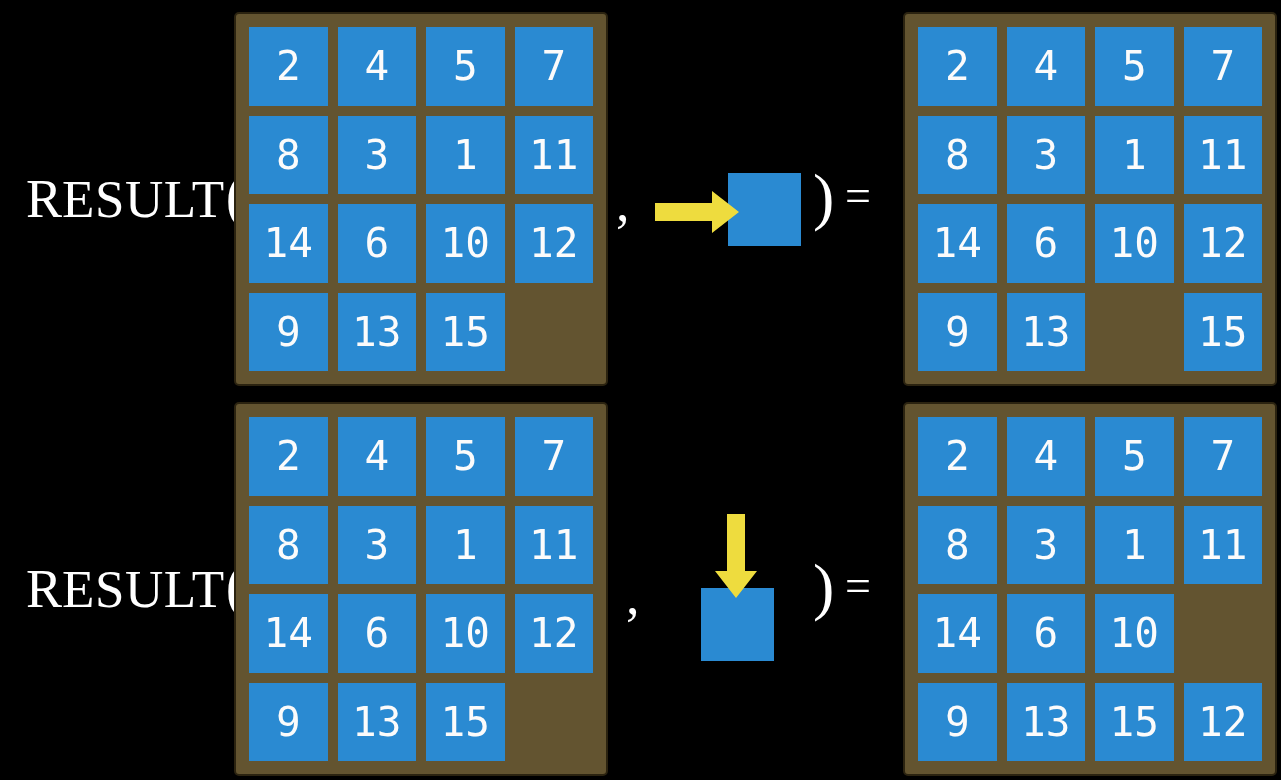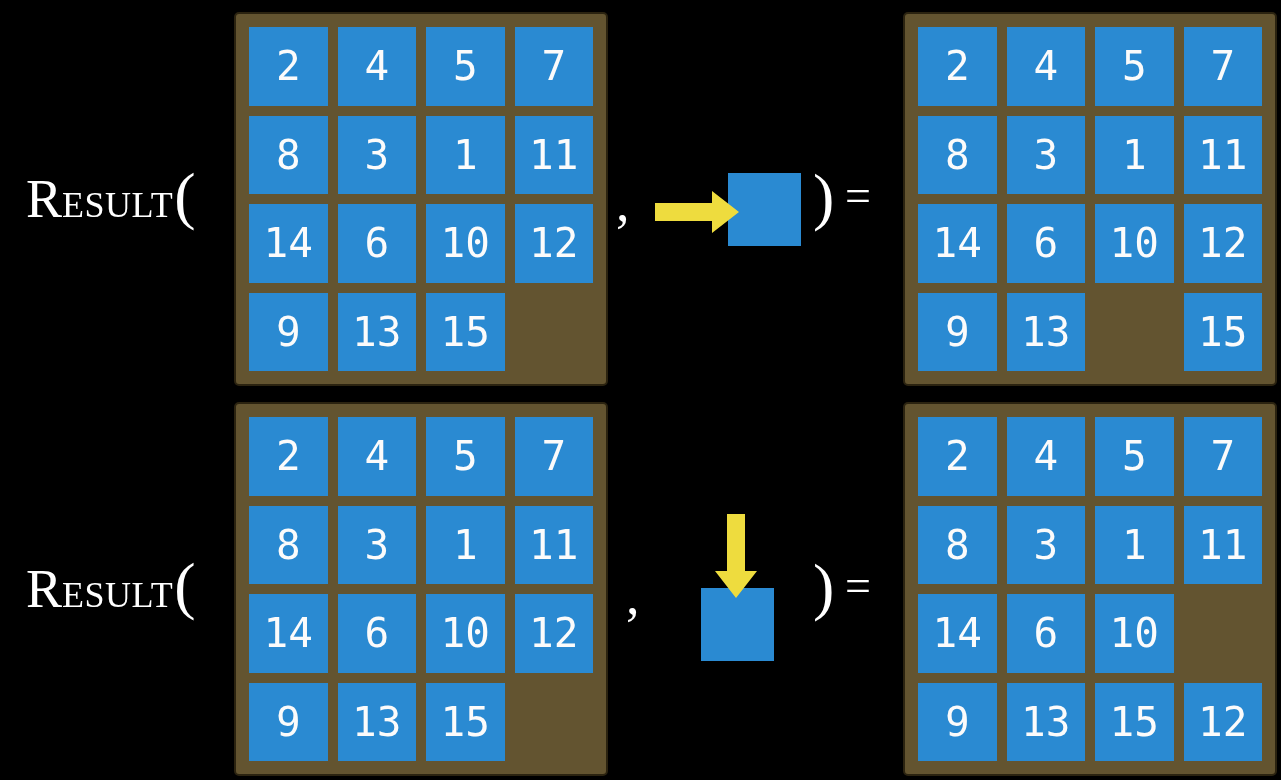--- a/index.html
+++ b/index.html
@@ -13,21 +13,21 @@
   }
   .row{position:absolute;left:0;width:1281px;height:390px;}
   .r1{top:0;} .r2{top:390px;}
 
   
   .fncall{
     position:absolute;left:26px;top:164px;display:flex;align-items:baseline;
     color:var(--text);white-space:nowrap;
   }
   .fn-initial{font-size:54px;line-height:1;}
-  .fn-rest{font-size:36px;line-height:1;letter-spacing:.5px;}
+  .fn-rest{font-size:53px;line-height:1;letter-spacing:.5px;}
   .paren-open{font-size:64px;line-height:1;margin-left:1px;}
 
   
   .board{
     position:absolute;top:12px;width:374px;height:374px;box-sizing:border-box;
     background:var(--board);border:2px solid var(--board-border);border-radius:5px;
     padding:13px;display:grid;grid-template-columns:repeat(4,1fr);
     grid-template-rows:repeat(4,1fr);gap:10px;
   }
   .board-in{left:234px;} .board-out{left:903px;}

